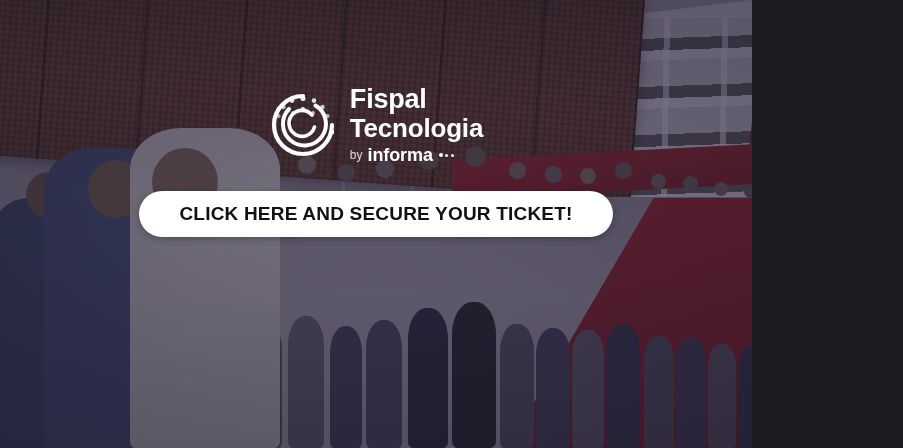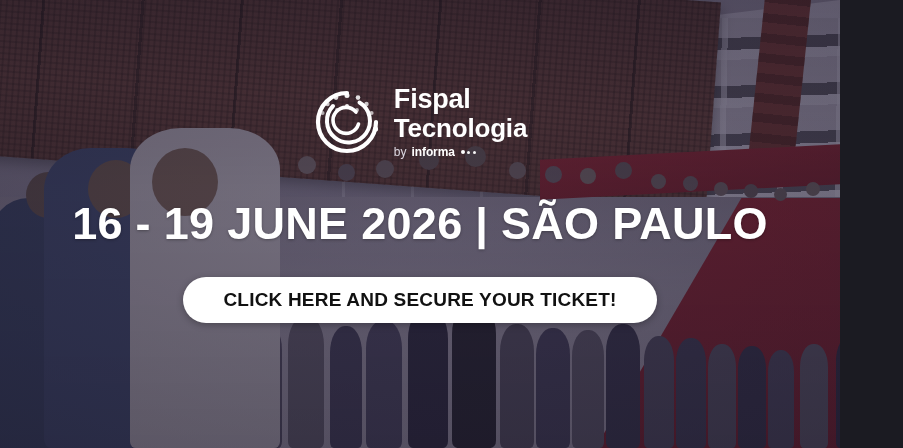--- a/index.html
+++ b/index.html
@@ -2,21 +2,21 @@
 <html><head>
 <meta charset="utf-8">
 <style>
   html, body {
     margin: 0;
     padding: 0;
     background: #1b1b22;
   }
   .hero {
     position: relative;
-    width: 840px;
+    width: 752px;
     height: 448px;
     overflow: hidden;
     font-family: "Liberation Sans", sans-serif;
     user-select: none;
   }
 
   
   .photo { position: absolute; inset: 0; background: #8f8a93; }
 
   
@@ -127,21 +127,21 @@
   .logo-mark { width: 68px; height: 68px; display: block; flex: none; }
   .logo-text { display: flex; flex-direction: column; line-height: 1.0; }
   .logo-word {
     color: #fff; font-weight: 700; font-size: 27px; letter-spacing: -.2px;
   }
   .logo-word.two { font-size: 26px; margin-top: 2px; }
   .byline {
     display: flex; align-items: center; gap: 5px; margin-top: 5px;
   }
   .by { color: #e9e6ef; font-size: 12px; font-weight: 400; opacity: .92; }
-  .informa { color: #ffffff; font-size: 12px; font-weight: 700; letter-spacing: -.1px; }
+  .informa { color: #ffffff; font-size: 18px; font-weight: 700; letter-spacing: -.1px; }
   .dots { display: flex; align-items: center; gap: 2.5px; margin-left: 1px; }
   .dots i { width: 4px; height: 4px; border-radius: 50%; background: #fff; display: block; }
   .dots i.s { width: 3px; height: 3px; opacity: .95; }
 
   .headline {
     margin-top: 40px;
     color: #ffffff;
     font-size: 45px;
     font-weight: 700;
     letter-spacing: .3px;
@@ -285,17 +285,16 @@
           <span class="informa">informa</span>
           <span class="dots">
             <i></i>
               <i class="s"></i>
               <i class="s"></i>
           </span>
         </div>
       </div>
     </div>
 
-    <div class="headline">16 - 19 JUNE 2026 | SÃO PAULO</div>
 
     <button class="cta">CLICK HERE AND SECURE YOUR TICKET!</button>
   </div>
 </div>
 
 </body></html>

